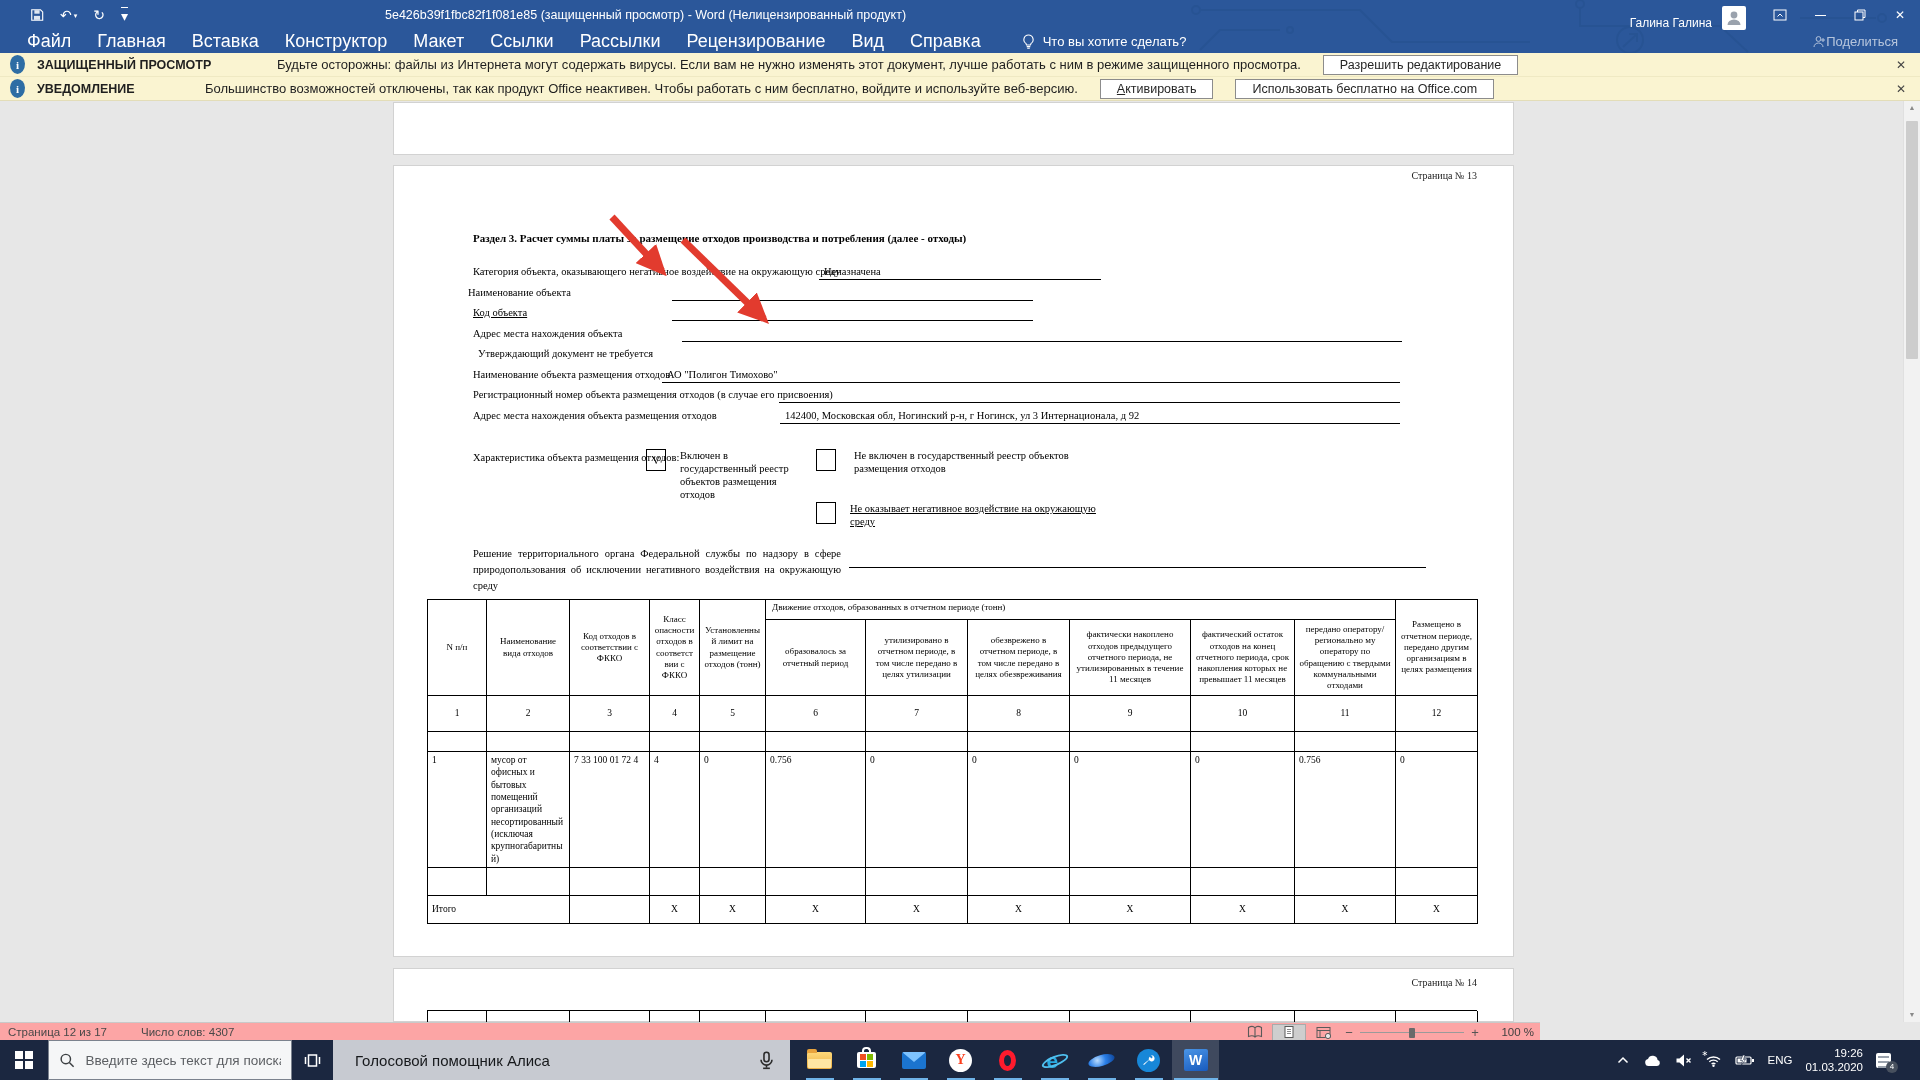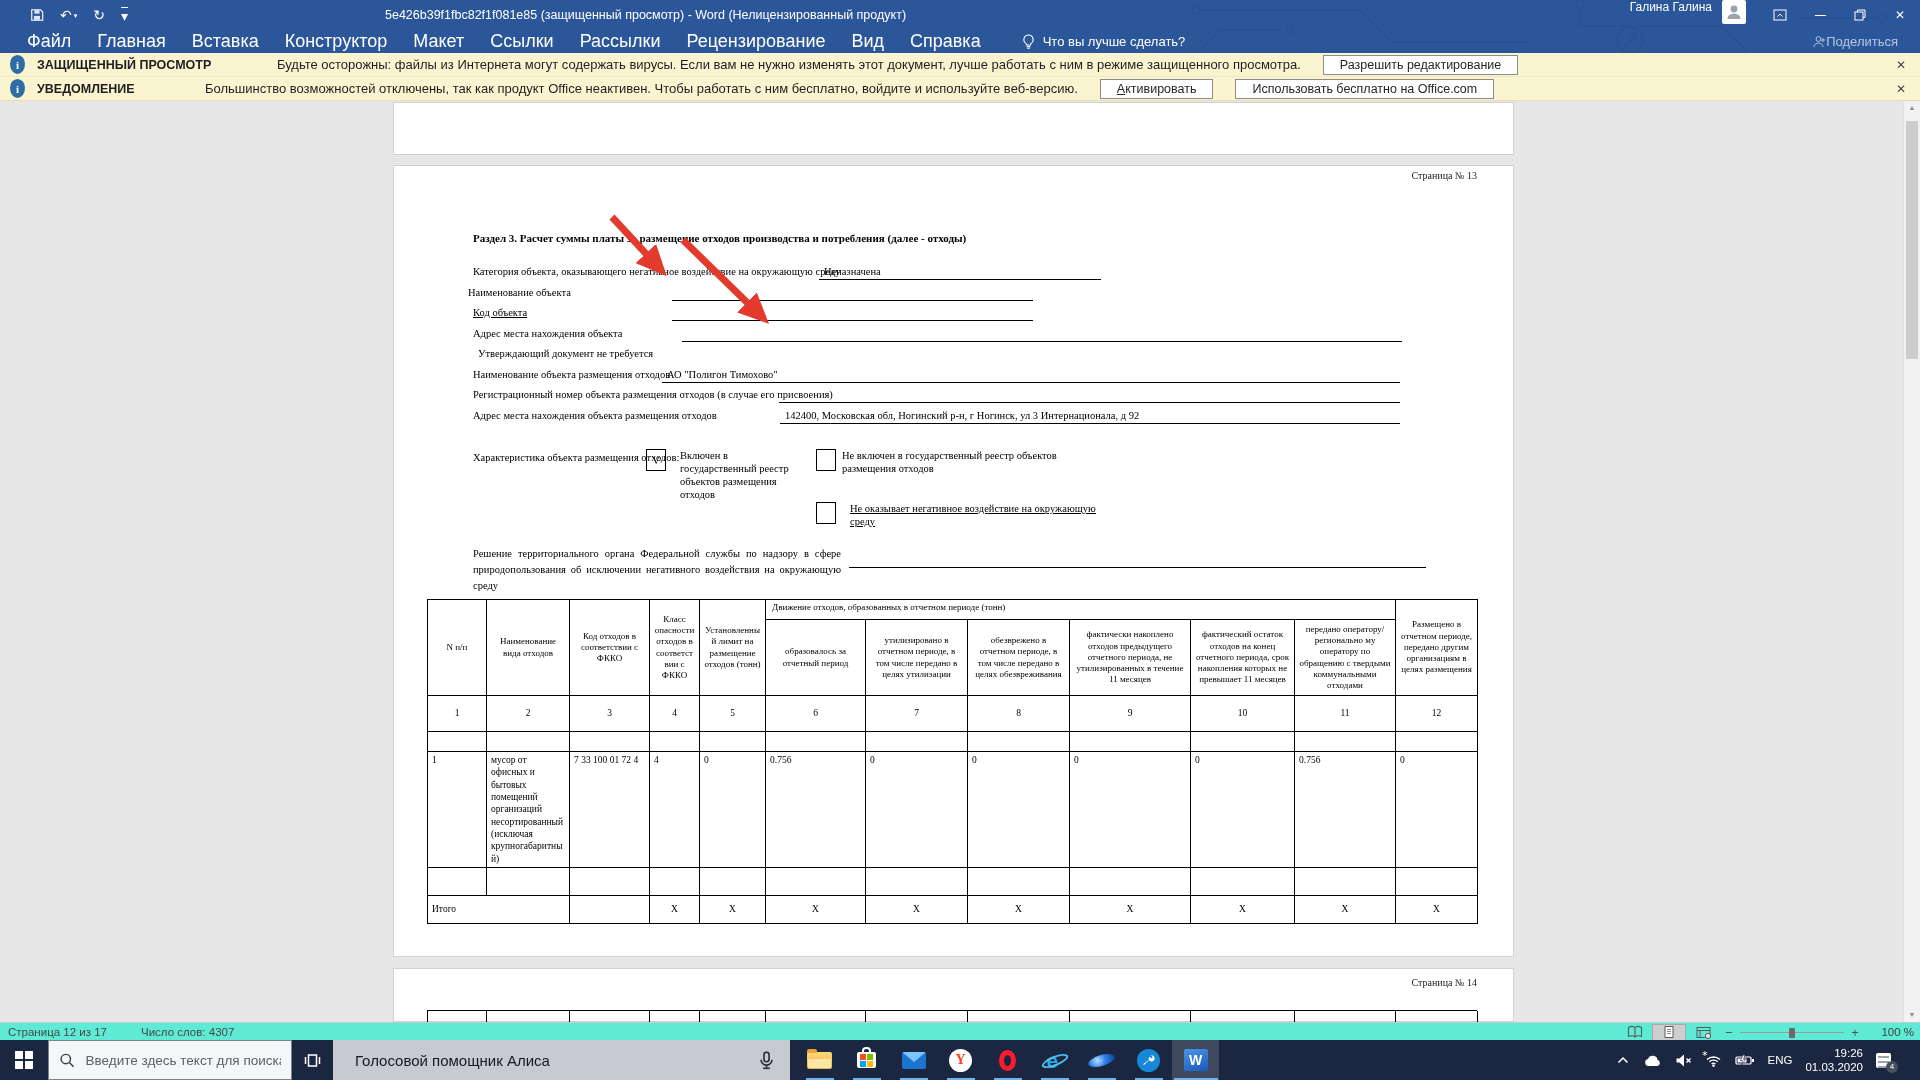--- a/index.html
+++ b/index.html
@@ -5,21 +5,21 @@
   html,body{margin:0;padding:0}
   body{width:1920px;height:1080px;position:relative;overflow:hidden;
        font-family:"Liberation Sans",sans-serif;background:#e7e7e7}
   
   .titlebar{position:absolute;top:0;left:0;width:1920px;height:30px;background:#2b579a;color:#fff;z-index:20}
   .qat{position:absolute;left:30px;top:0;height:30px;display:flex;align-items:center;gap:16px;z-index:2}
   .qat .qbtn{color:#fff;font-size:14px;line-height:1;cursor:default;display:flex;align-items:center}
   .qat .caret{font-size:7px;margin-left:2px}
   .qat-drop{border-top:1px solid #fff;font-size:8px;padding-top:1px}
   .win-title{position:absolute;left:385px;top:0;height:30px;line-height:30px;font-size:12.5px;white-space:nowrap;z-index:2}
-  .title-right{position:absolute;right:0;top:0;height:30px;display:flex;align-items:flex-start;z-index:2}
+  .title-right{position:absolute;right:0;top:0;height:30px;display:flex;align-items:flex-end;z-index:2}
   .user-name{font-size:12px;margin-right:10px}
   .avatar{width:24px;height:24px;background:#fff;border-radius:2px;position:relative;margin-right:14px}
   .avatar svg{position:absolute;left:3px;top:3px}
   .cap-btn{width:40px;height:30px;display:flex;align-items:center;justify-content:center;font-size:12px}
   .circuit{position:absolute;right:0;top:0;z-index:1;opacity:.55;pointer-events:none}
   
   .ribbonrow{position:absolute;top:30px;left:0;width:1920px;height:23px;background:#2b579a;color:#fff;z-index:19;display:flex;align-items:center}
   .tabs{display:flex;margin-left:14px}
   .tab{padding:0 13px;font-size:18px;line-height:23px;white-space:nowrap}
   .tellme{display:flex;align-items:center;gap:8px;margin-left:28px;font-size:13px}
@@ -64,21 +64,21 @@
   .wt td.tot{vertical-align:middle}
   .ticks{position:absolute;left:33px;top:41px;width:1050px;border-top:1px solid #000;height:13px}
   .tick{position:absolute;top:0;width:1px;height:13px;background:#000}
   .arrows{position:absolute;left:0;top:0;z-index:6;pointer-events:none}
   
   .vscroll{position:absolute;right:0;top:0;width:16px;height:923px;background:#f2f2f2;border-left:1px solid #e0e0e0;z-index:7}
   .sbtn{width:16px;height:16px;display:flex;align-items:center;justify-content:center;font-size:7px;color:#8a8a8a}
   .sbtn.down{position:absolute;bottom:0}
   .sthumb{position:absolute;left:2px;top:22px;width:12px;height:238px;background:#cdcdcd;border-radius:1px}
   
-  .statusbar{position:absolute;top:1022px;left:0;width:1920px;height:18px;background:#5eead4;border-top:1px solid #c9c9c9;
+  .statusbar{position:absolute;top:1022px;left:0;width:1540px;height:18px;background:#fca5a5;border-top:1px solid #c9c9c9;
              display:flex;align-items:center;font-size:11.5px;color:#484848;z-index:20}
   .sb-left{display:flex;gap:34px;margin-left:8px}
   .sb-right{margin-left:auto;display:flex;align-items:center;margin-right:6px}
   .vbtn{width:34px;height:17px;display:flex;align-items:center;justify-content:center}
   .vbtn.active{background:#cecece;box-shadow:inset 0 0 0 1px #aaa}
   .zoom-out,.zoom-in{width:18px;text-align:center;font-size:13px;color:#555}
   .ztrack{position:relative;width:104px;height:17px;margin:0 2px}
   .ztrack .rail{position:absolute;left:0;right:0;top:8px;height:1px;background:#9a9a9a}
   .ztrack .notch{position:absolute;left:50%;top:4px;width:1px;height:9px;background:#9a9a9a}
   .ztrack .thumb{position:absolute;left:49px;top:4px;width:6px;height:10px;background:#6a6a6a;border-radius:1px}
@@ -210,21 +210,21 @@
       <span class="tab">Рассылки</span>
       <span class="tab">Рецензирование</span>
       <span class="tab">Вид</span>
       <span class="tab">Справка</span>
     </div>
   <div class="tellme">
     <svg width="13" height="15" viewBox="0 0 13 15">
         <path d="M6.5 1 a4.6 4.6 0 0 1 2.6 8.4 l-.6 1.6 h-4 l-.6 -1.6 A4.6 4.6 0 0 1 6.5 1 z" fill="none" stroke="#fff" stroke-width="1.1"></path>
         <path d="M4.7 12.6 h3.6 M5.2 14.2 h2.6" stroke="#fff" stroke-width="1.1"></path>
       </svg>
-    <span>Что вы лучше сделать?</span>
+    <span>Что вы хотите сделать?</span>
   </div>
   <div class="share">
     <svg width="13" height="13" viewBox="0 0 13 13">
         <circle cx="5.5" cy="4" r="2.4" fill="none" stroke="#fff"></circle>
         <path d="M1 12 a4.5 4 0 0 1 9 0" fill="none" stroke="#fff"></path>
         <path d="M10 3 v4 M8 5 h4" stroke="#fff"></path>
       </svg>
     <span>Поделиться</span>
   </div>
 </div>
@@ -286,21 +286,21 @@
           <span class="f-label" style="left: 79px;">Адрес места нахождения объекта размещения отходов</span>
           <div class="f-line" style="left: 386px; width: 620px;"></div>
           <span class="f-value" style="left: 391px;">142400, Московская обл, Ногинский р-н, г Ногинск, ул 3 Интернационала, д 92</span>
         </div>
       </div>
     <div id="char-block">
         <span class="char-label" style="left: 79px; top: 286px;">Характеристика объекта размещения отходов:</span>
         <div class="cbx" style="left: 252px; top: 283px;">V</div>
         <div class="cbx-label" style="left: 286px; top: 283px; width: 122px;">Включен в государственный реестр объектов размещения отходов</div>
         <div class="cbx" style="left: 422px; top: 283px;"></div>
-        <div class="cbx-label" style="left: 448px; top: 283px; width: 256px;">Не включен в государственный реестр объектов размещения отходов</div>
+        <div class="cbx-label" style="left: 460px; top: 283px; width: 256px;">Не включен в государственный реестр объектов размещения отходов</div>
         <div class="cbx" style="left: 422px; top: 336px;"></div>
         <div class="cbx-label" style="left: 456px; top: 336px; width: 246px; text-decoration: underline;">Не оказывает негативное воздействие на окружающую среду</div>
       </div>
     <div class="decision">Решение    территориального    органа    Федеральной    службы    по    надзору   в   сфере природопользования  об  исключении  негативного  воздействия  на окружающую среду</div>
     <div class="decision-line"></div>
     <div class="table-wrap" id="table-wrap">
         <table class="wt">
           <colgroup>
             <col style="width: 59px;">
             <col style="width: 83px;">

